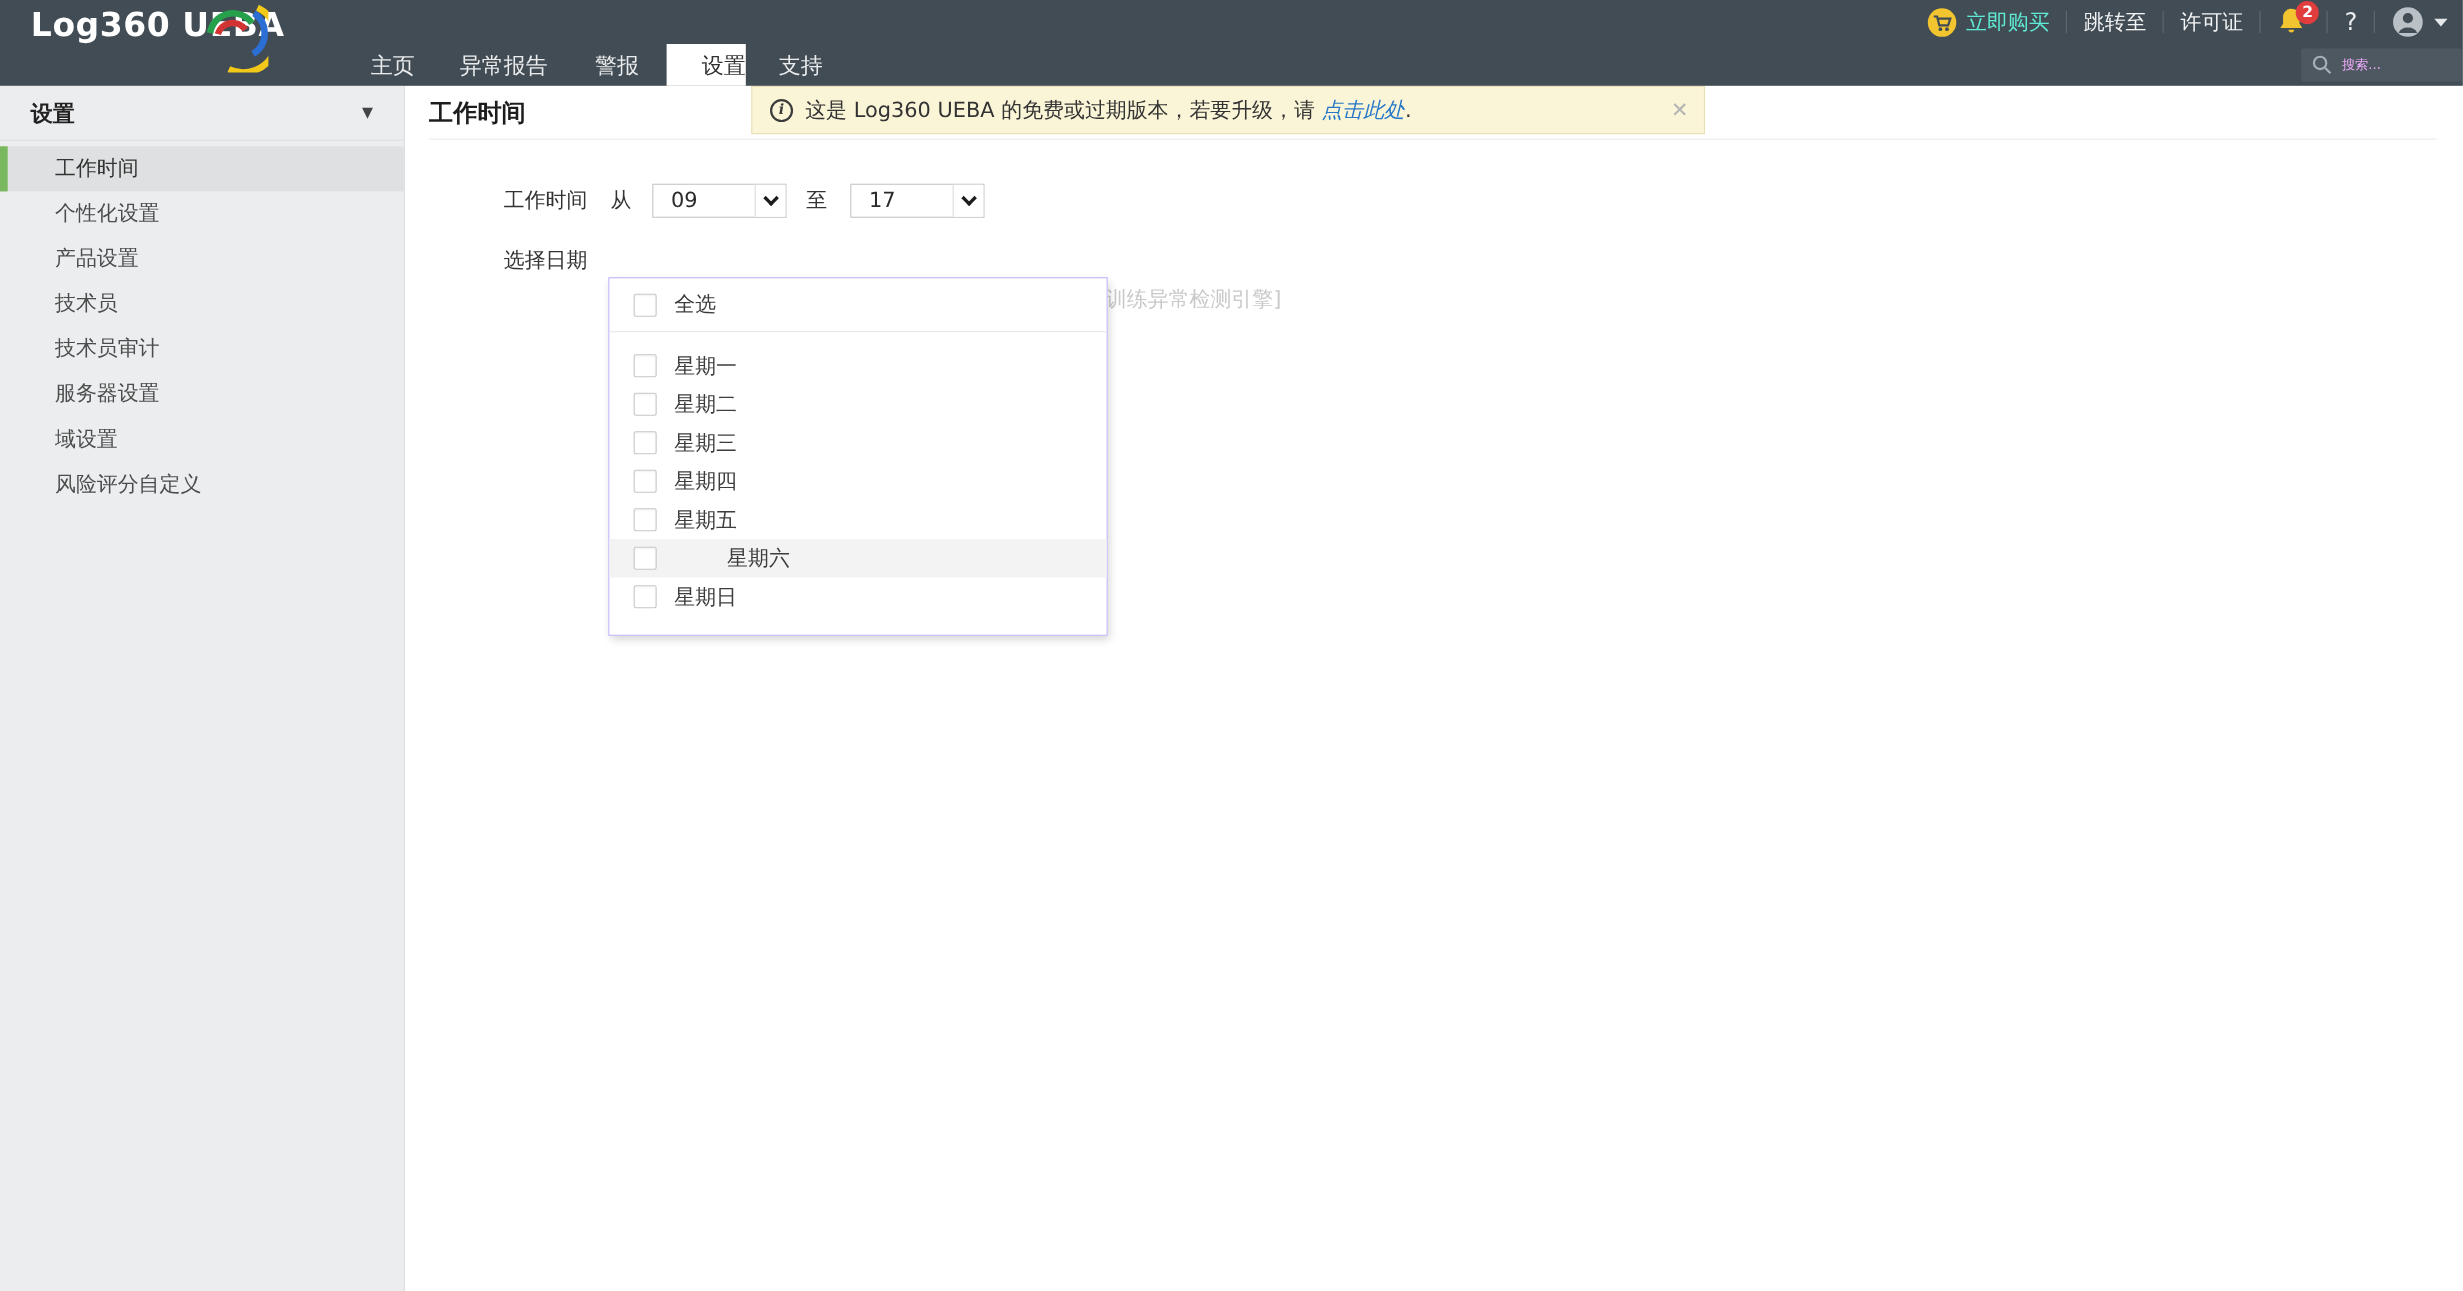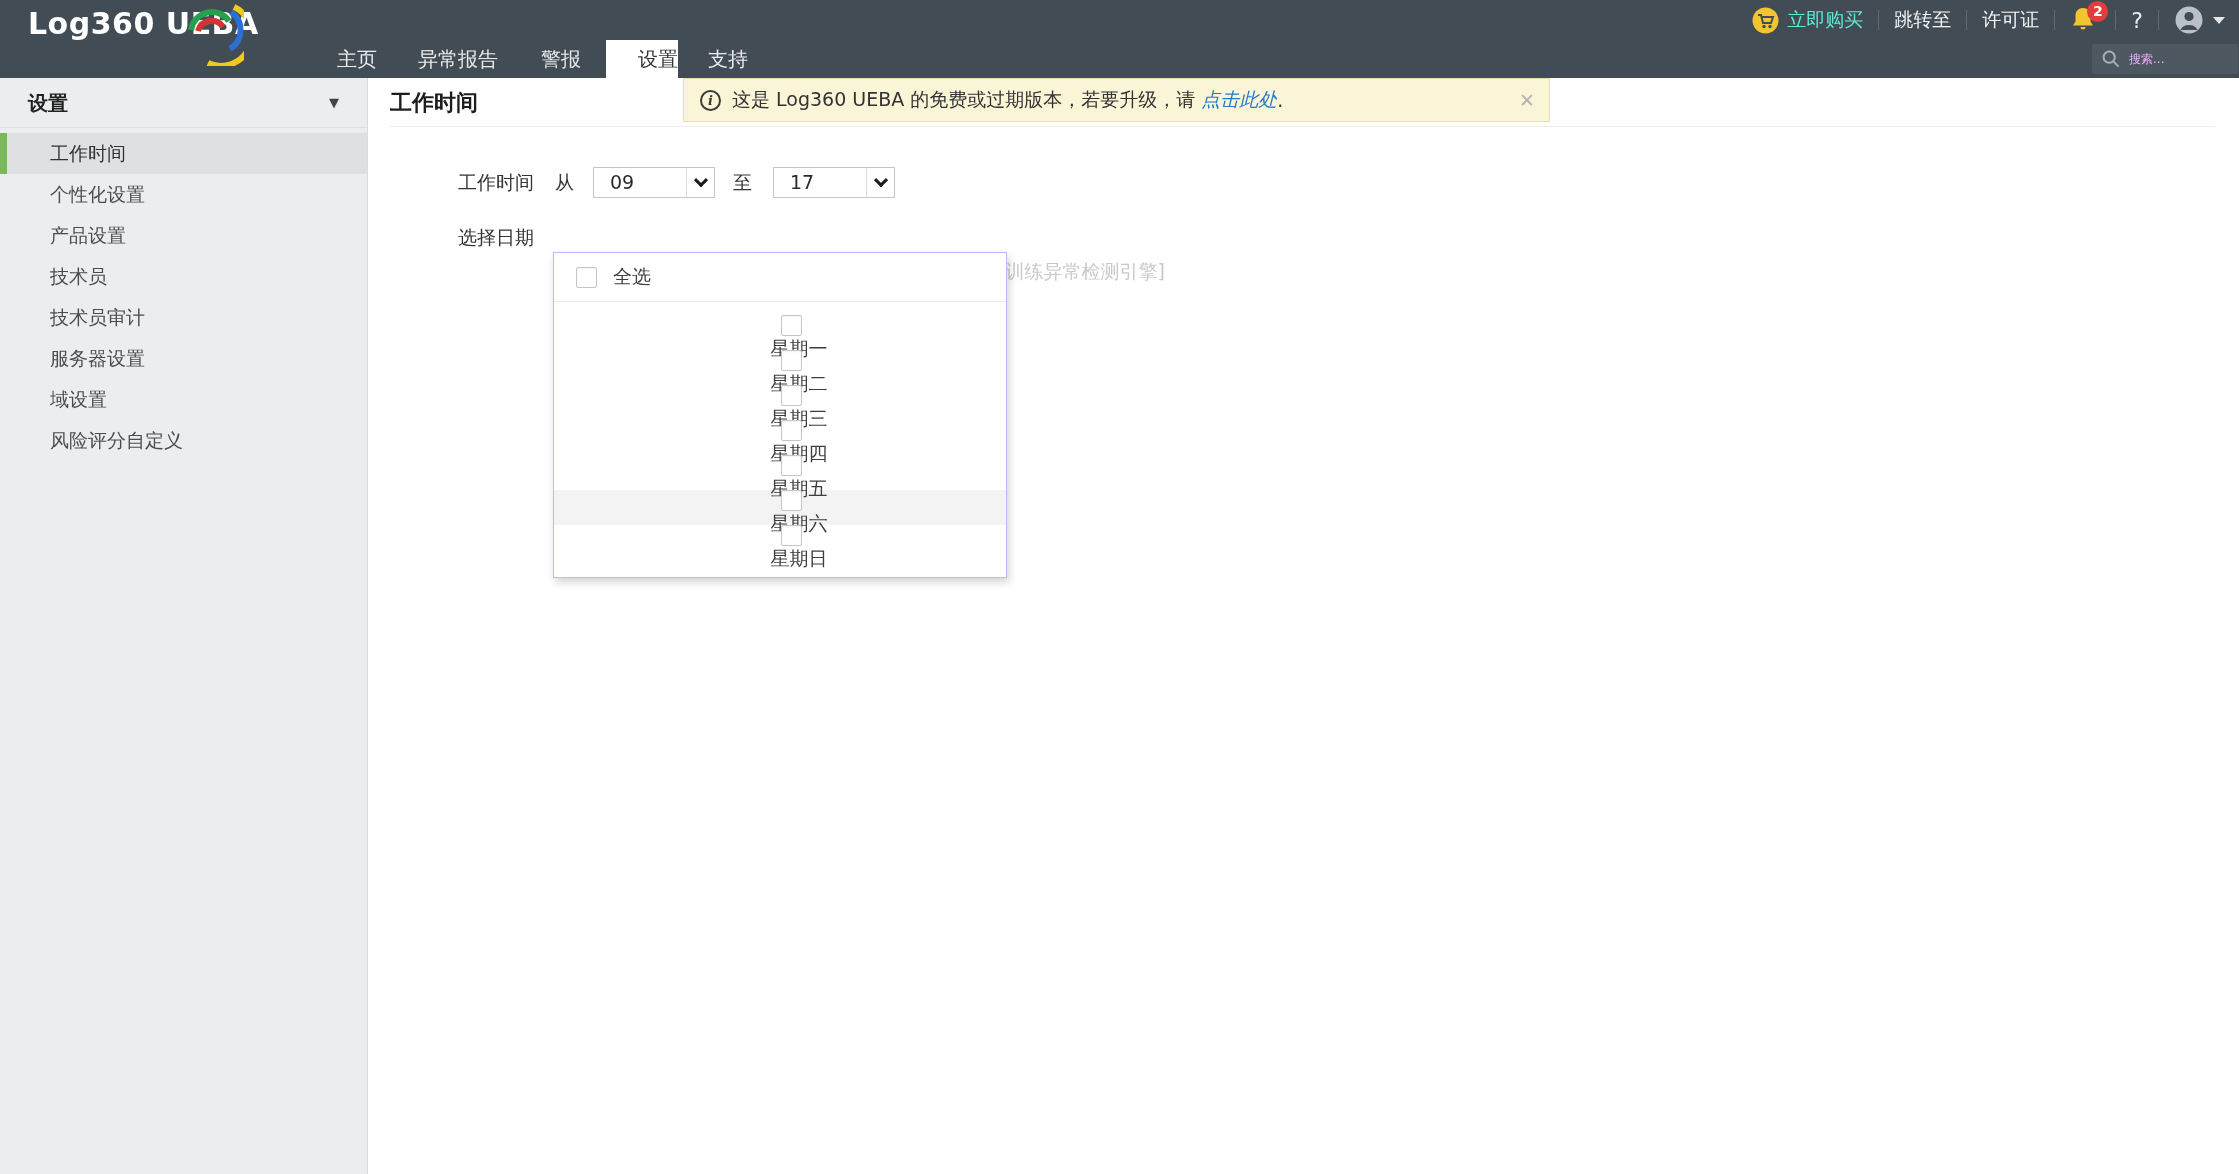--- a/index.html
+++ b/index.html
@@ -76,22 +76,22 @@
     border-left:1px solid #8f8f8f; display:flex; align-items:center; justify-content:center; }
 
   .disabled-action { position:absolute; left:629px; top:181px; font-size:19px; color:#c9c9c9; z-index:1; white-space:nowrap; }
 
   
   .dropdown { position:absolute; left:184px; top:174px; width:454px; height:326px; background:#fff;
     border:1px solid #c4b5fd; box-shadow:2px 4px 8px rgba(0,0,0,.18); z-index:3; }
   .dd-row { display:flex; align-items:center; padding-left:22px; cursor:pointer; }
   .dd-all { height:49px; border-bottom:1px solid #e8e8e8; }
   .dd-list { padding-top:13px; }
-  .dd-opt { height:35px;flex-direction:column; }
-  .dd-opt.highlight { background:#f3f3f3; }
+  .dd-opt { height:35px; }
+  .dd-opt.highlight { background:#f3f3f3;gap:48px; }
   .cb { width:21px; height:21px; background:#fff; border:1px solid #c6c6c6; border-radius:2px;
     box-shadow:inset 0 1px 2px rgba(0,0,0,.05); flex:0 0 auto; }
   .dd-label { margin-left:16px; font-size:19px; color:#3d3d3d; }
 </style>
 </head>
 <body>
 
 <div class="screen">
 
   <div class="header">

